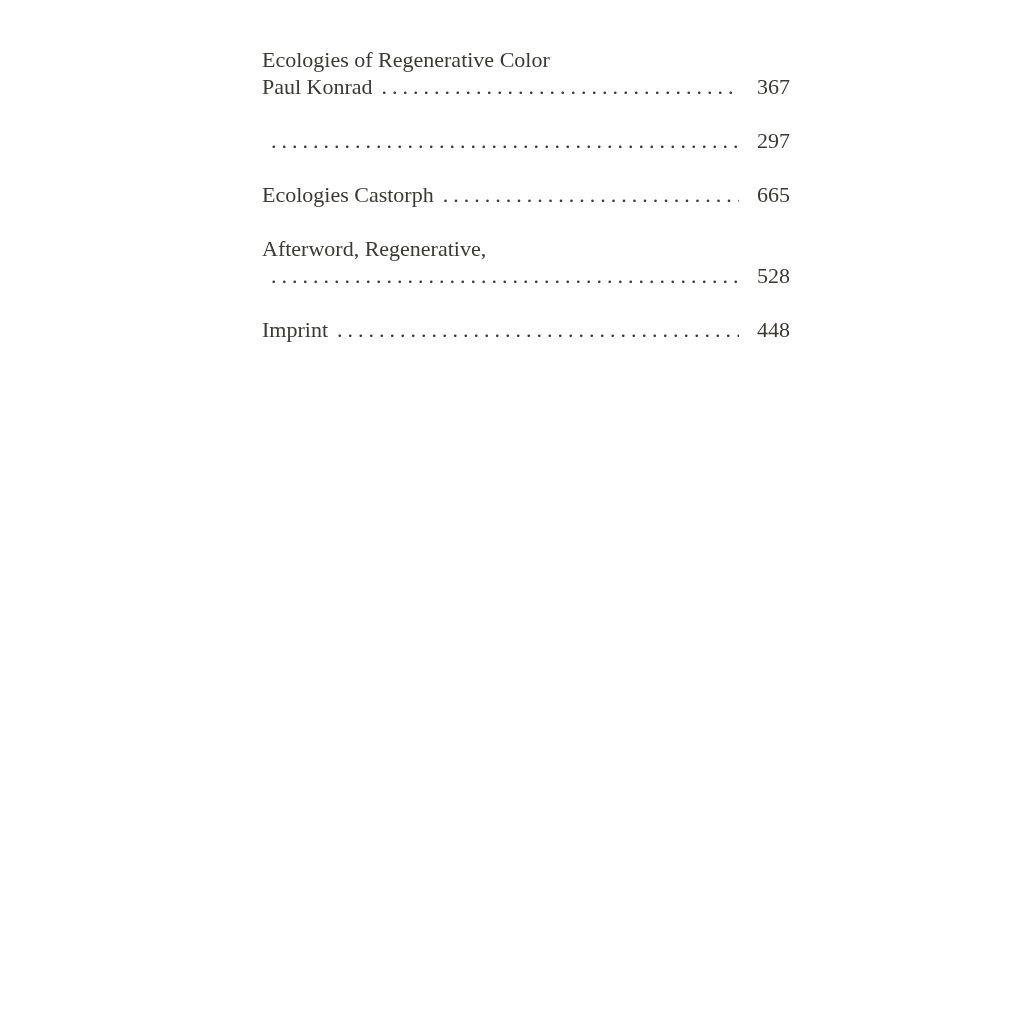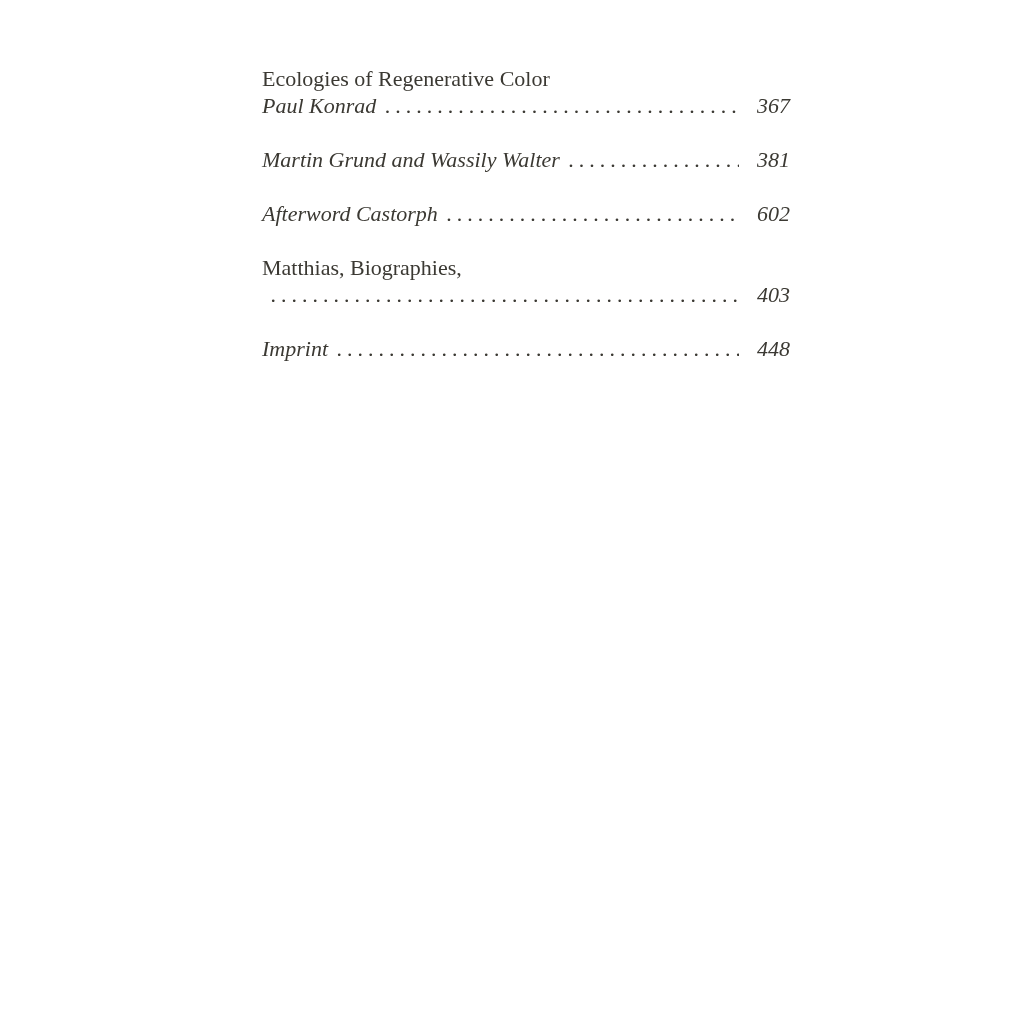--- a/index.html
+++ b/index.html
@@ -11,35 +11,34 @@
     width: 1024px;
     height: 1024px;
     background: var(--bg-color);
     font-family: "Liberation Serif", "DejaVu Serif", serif;
     color: var(--text-color);
     overflow: hidden;
   }
   .toc {
     position: absolute;
     left: 262px;
-    top: 65px;
+    top: 46px;
     width: 528px;
     font-size: 22px;
     line-height: 27px;
   }
   .toc-entry {
     margin-bottom: 27px;
   }
   .entry-title {
     white-space: nowrap;
   }
   .leader-row {
     display: flex;
     align-items: flex-end;
-    font-style: italic;
   }
   .entry-byline {
     white-space: nowrap;
     flex: 0 0 auto;
   }
   .dot-leader {
     flex: 1 1 auto;
     overflow: hidden;
     white-space: nowrap;
     margin-left: 9px;
@@ -64,39 +63,38 @@
     <div class="entry-title">Ecologies of Regenerative Color</div>
     <div class="leader-row">
       <span class="entry-byline">Paul Konrad</span>
       <span class="dot-leader"></span>
       <span class="entry-page-number">367</span>
     </div>
   </div>
 
   <div class="toc-entry">
     <div class="leader-row">
-      <span class="entry-byline">Martin Grund and Wassily Walter</span>
       <span class="dot-leader"></span>
-      <span class="entry-page-number">381</span>
+      <span class="entry-page-number">297</span>
     </div>
   </div>
 
   <div class="toc-entry">
     <div class="leader-row">
-      <span class="entry-byline">Afterword Castorph</span>
+      <span class="entry-byline">Ecologies Castorph</span>
       <span class="dot-leader"></span>
-      <span class="entry-page-number">602</span>
+      <span class="entry-page-number">665</span>
     </div>
   </div>
 
   <div class="toc-entry">
-    <div class="entry-title">Matthias, Biographies,</div>
+    <div class="entry-title">Afterword, Regenerative,</div>
     <div class="leader-row">
       <span class="dot-leader"></span>
-      <span class="entry-page-number">403</span>
+      <span class="entry-page-number">528</span>
     </div>
   </div>
 
   <div class="toc-entry">
     <div class="leader-row">
       <span class="entry-byline">Imprint</span>
       <span class="dot-leader"></span>
       <span class="entry-page-number">448</span>
     </div>
   </div>

